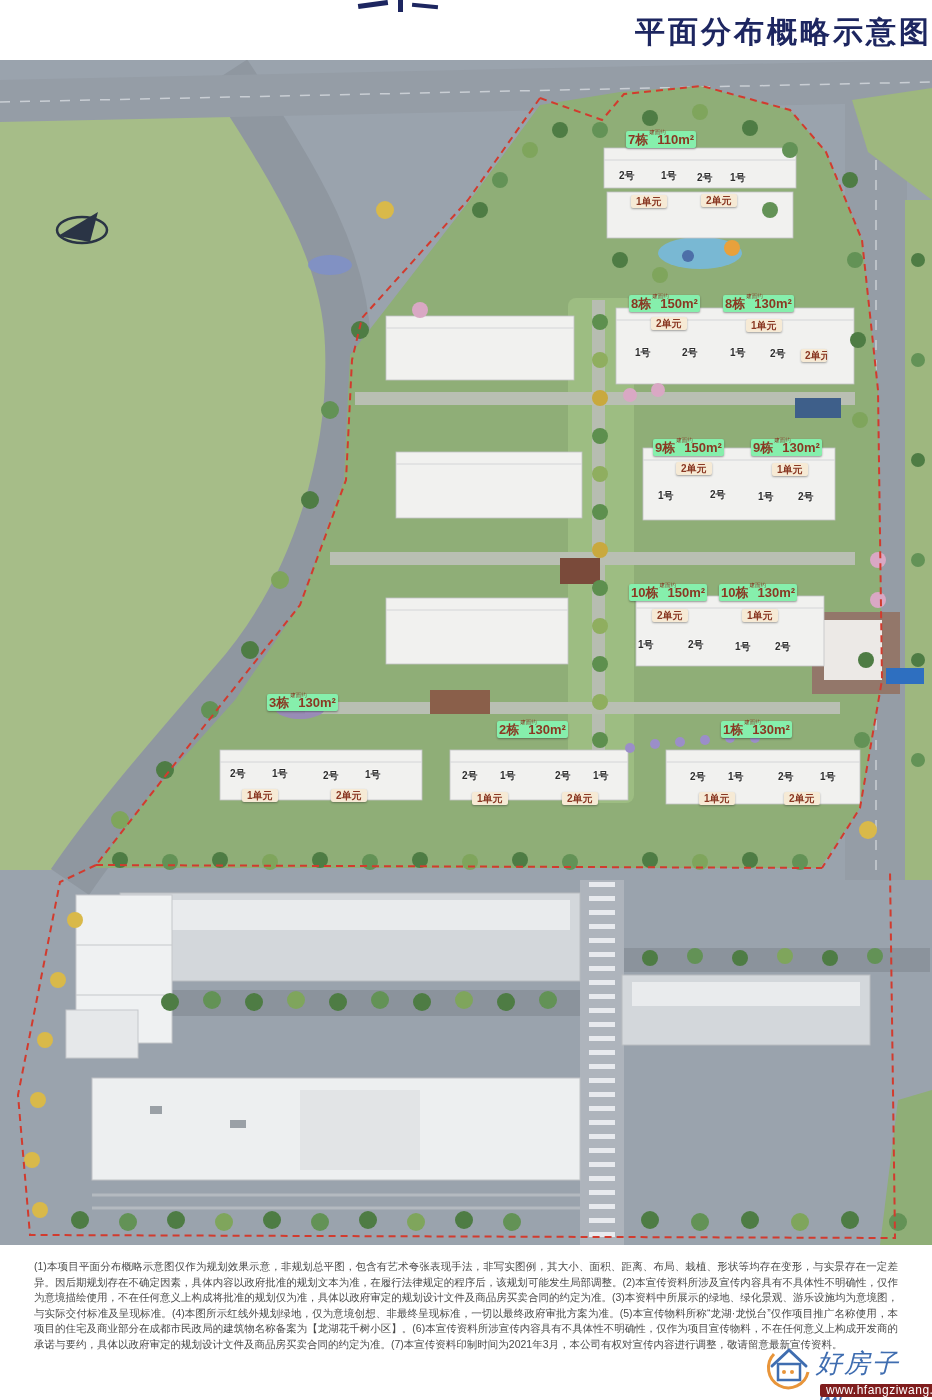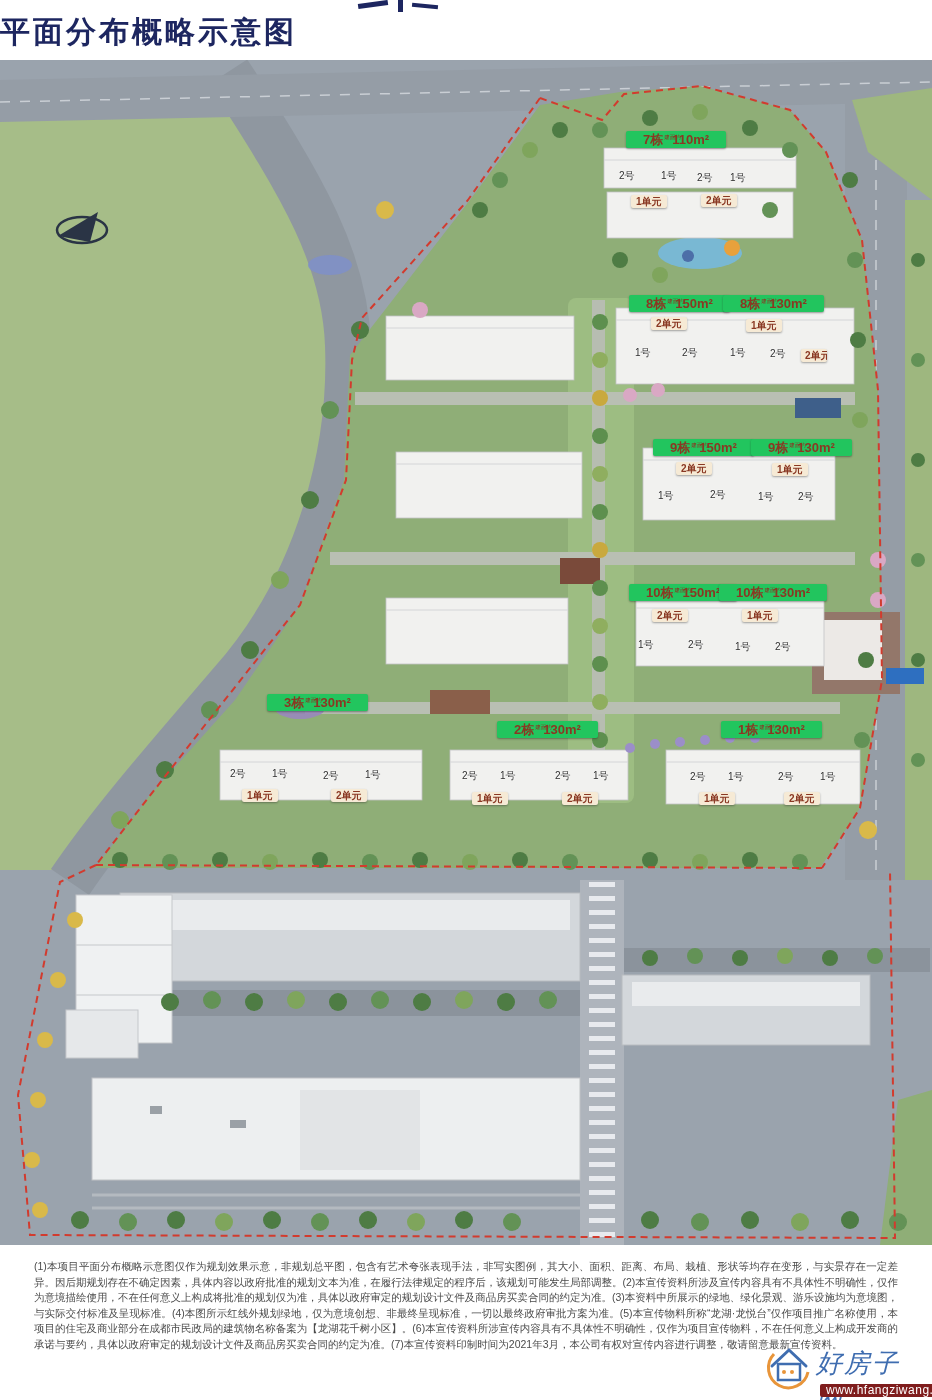--- a/index.html
+++ b/index.html
@@ -1,33 +1,33 @@
 <!DOCTYPE html>
 <html><head>
 <meta charset="utf-8">
 <style>
   html,body{margin:0;padding:0;}
   body{font-family:"Liberation Sans","DejaVu Sans",sans-serif;background:#ffffff;}
   #stage{position:relative;width:932px;height:1400px;margin:0 auto;background:#ffffff;overflow:hidden;}
-  .title{position:absolute;top:12px;left:0;right:0;text-align:left;font-size:30px;font-weight:bold;
+  .title{position:absolute;top:12px;left:0;right:0;text-align:right;font-size:30px;font-weight:bold;
          color:#1d2660;letter-spacing:3px;}
   .frag{position:absolute;background:#1d2660;}
   #planSvg{position:absolute;top:60px;left:0;}
   
-  .chipB{position:absolute;display:flex;align-items:center;background:#22c55e;color:#8a3823;
-         font-weight:700;font-size:13px;line-height:15px;padding:1px 17px;border-radius:2px;
+  .chipB{position:absolute;display:flex;align-items:flex-start;background:#86efac;color:#8a3823;
+         font-weight:700;font-size:13px;line-height:15px;padding:1px 2px;border-radius:2px;
          box-shadow:0 1px 2px rgba(40,40,40,.45);white-space:nowrap;}
   .chipB .pfx{font-size:5.5px;line-height:5.5px;width:7px;display:inline-block;word-break:break-all;
               margin:0 1px;font-weight:400;transform:translateY(-2px);}
   
   .chipS{position:absolute;background:#f6ead5;color:#8a3823;font-weight:700;font-size:10px;line-height:13px;
          padding:0 5px;border-radius:2px;box-shadow:0 1px 2px rgba(40,40,40,.4);white-space:nowrap;}
   .clip{overflow:hidden;width:22px;padding:0 0 0 4px;}
   
-  .num{position:absolute;color:#2d2d2d;font-weight:400;font-size:10px;white-space:nowrap;
+  .num{position:absolute;color:#2d2d2d;font-weight:700;font-size:10px;white-space:nowrap;
        text-shadow:0 0 2px rgba(255,255,255,.95),0 0 2px rgba(255,255,255,.95);}
   .disclaimer{position:absolute;left:34px;top:1248px;width:864px;font-size:10.5px;line-height:15.5px;
               color:#4b4b4b;text-align:justify;margin-top:11px;}
   .wm{position:absolute;right:8px;top:1332px;width:160px;height:62px;margin-top:10px;}
   .wm-name{position:absolute;left:52px;top:4px;font-family:"DejaVu Serif","Liberation Serif",serif;
            font-style:italic;font-size:26px;color:#3f6db0;letter-spacing:2px;}
   .wm-url{position:absolute;left:56px;top:42px;background:#7f1d1d;color:#ffffff;font-size:12px;
           line-height:13px;padding:0 6px;border-radius:2px;letter-spacing:.5px;}
 </style>
 </head>

